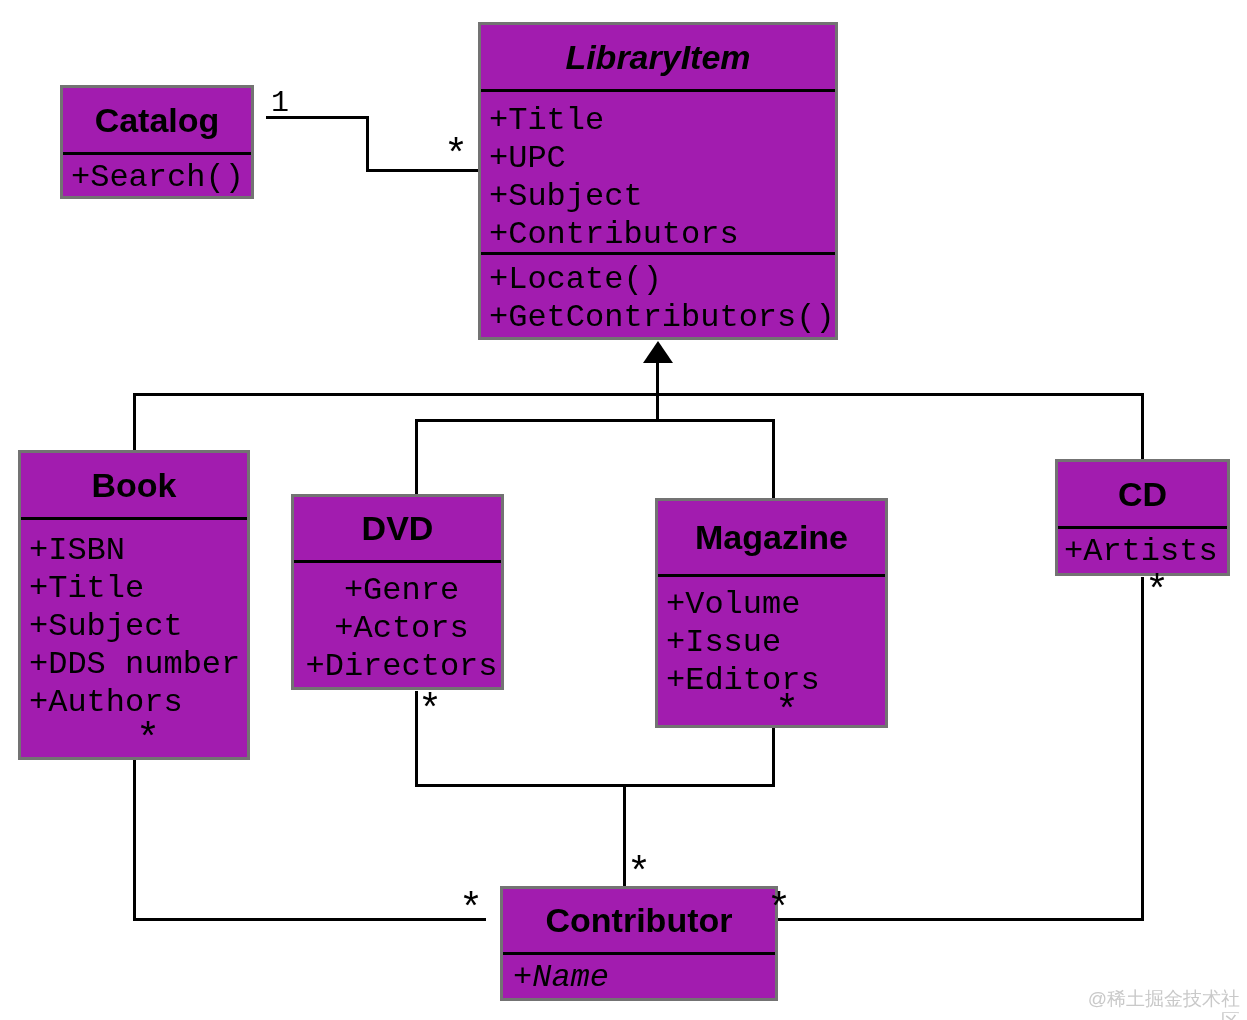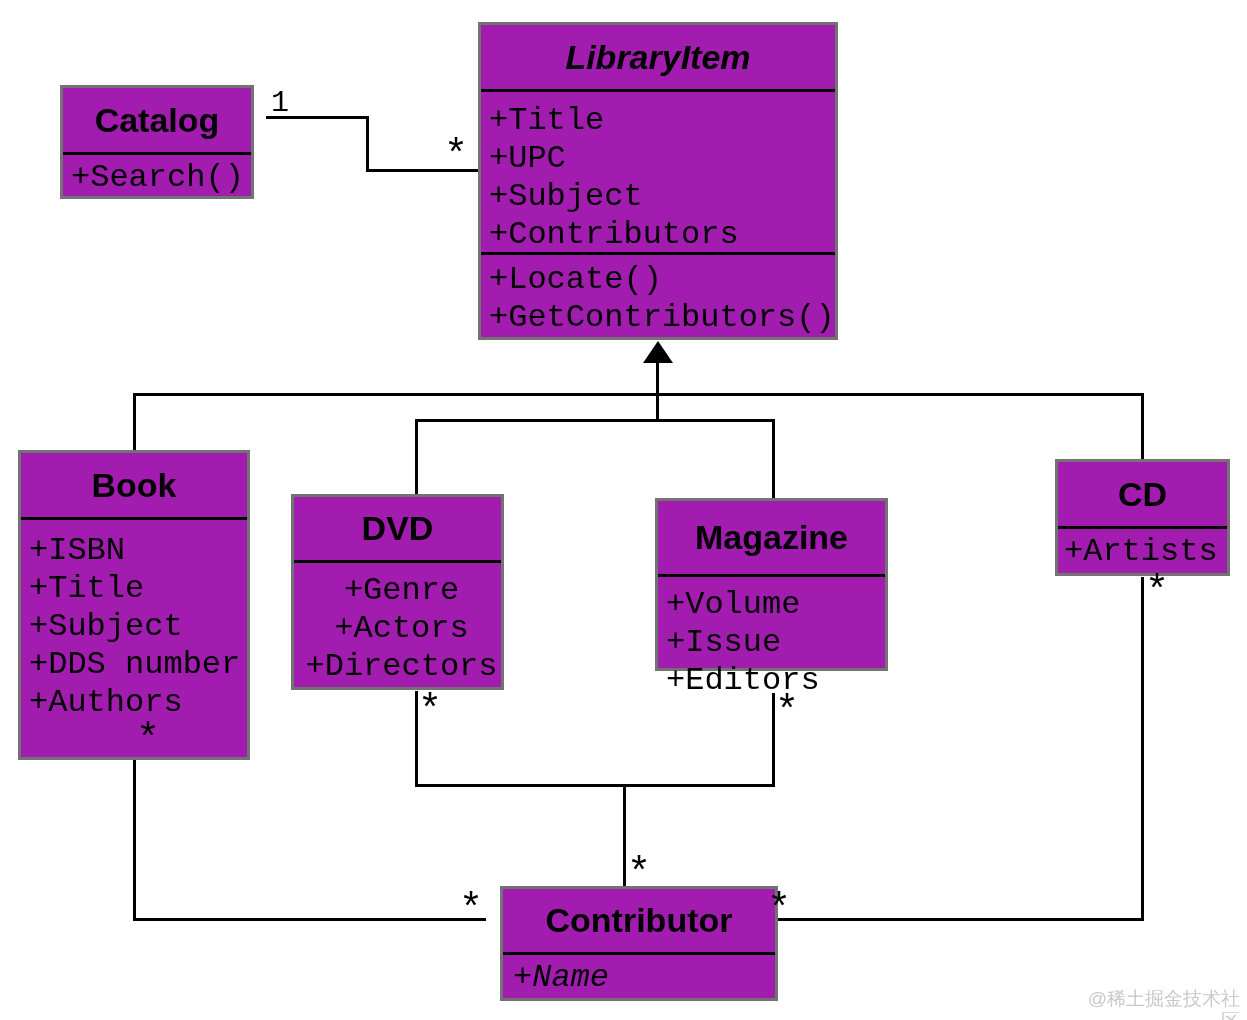--- a/index.html
+++ b/index.html
@@ -121,21 +121,21 @@
     <div class="class-title" style="height:63px;">DVD</div>
     <div class="compartment" style="height:127px;padding:9px 0 0 8px;">
       <div class="member">+Genre</div>
       <div class="member">+Actors</div>
       <div class="member">+Directors</div>
     </div>
   </div>
 
   <div class="class-box" style="left:655px;top:498px;width:227px;">
     <div class="class-title" style="height:73px;">Magazine</div>
-    <div class="compartment" style="height:94px;padding:9px 0 12px 8px;">
+    <div class="compartment" style="height:151px;padding:9px 0 12px 8px;">
       <div class="member">+Volume</div>
       <div class="member">+Issue</div>
       <div class="member">+Editors</div>
     </div>
   </div>
 
   <div class="class-box" style="left:1055px;top:459px;width:169px;">
     <div class="class-title" style="height:64px;">CD</div>
     <div class="compartment" style="height:47px;padding:4px 0 0 6px;">
       <div class="member">+Artists</div>

